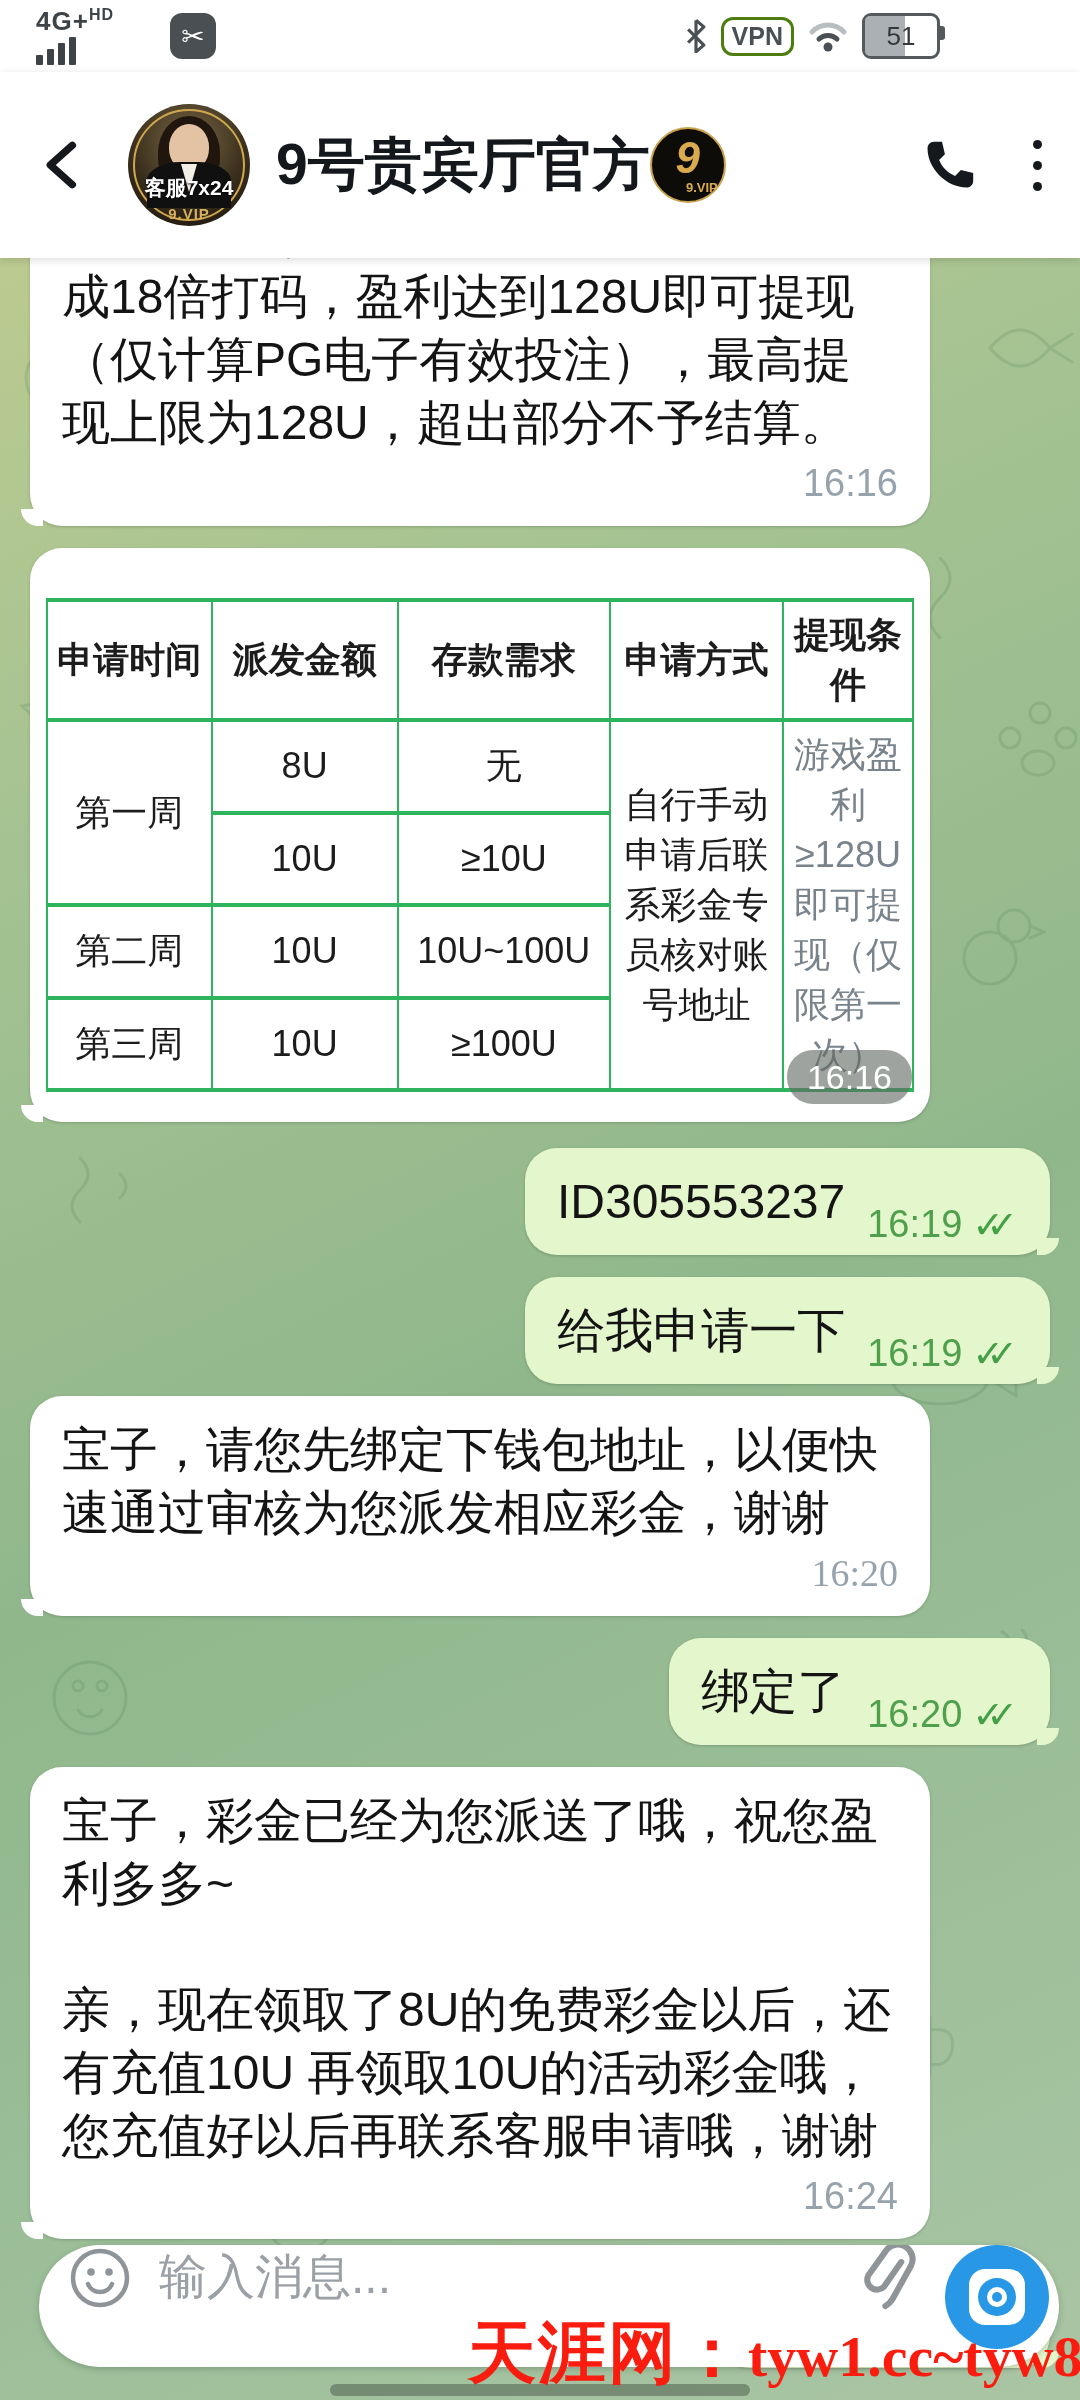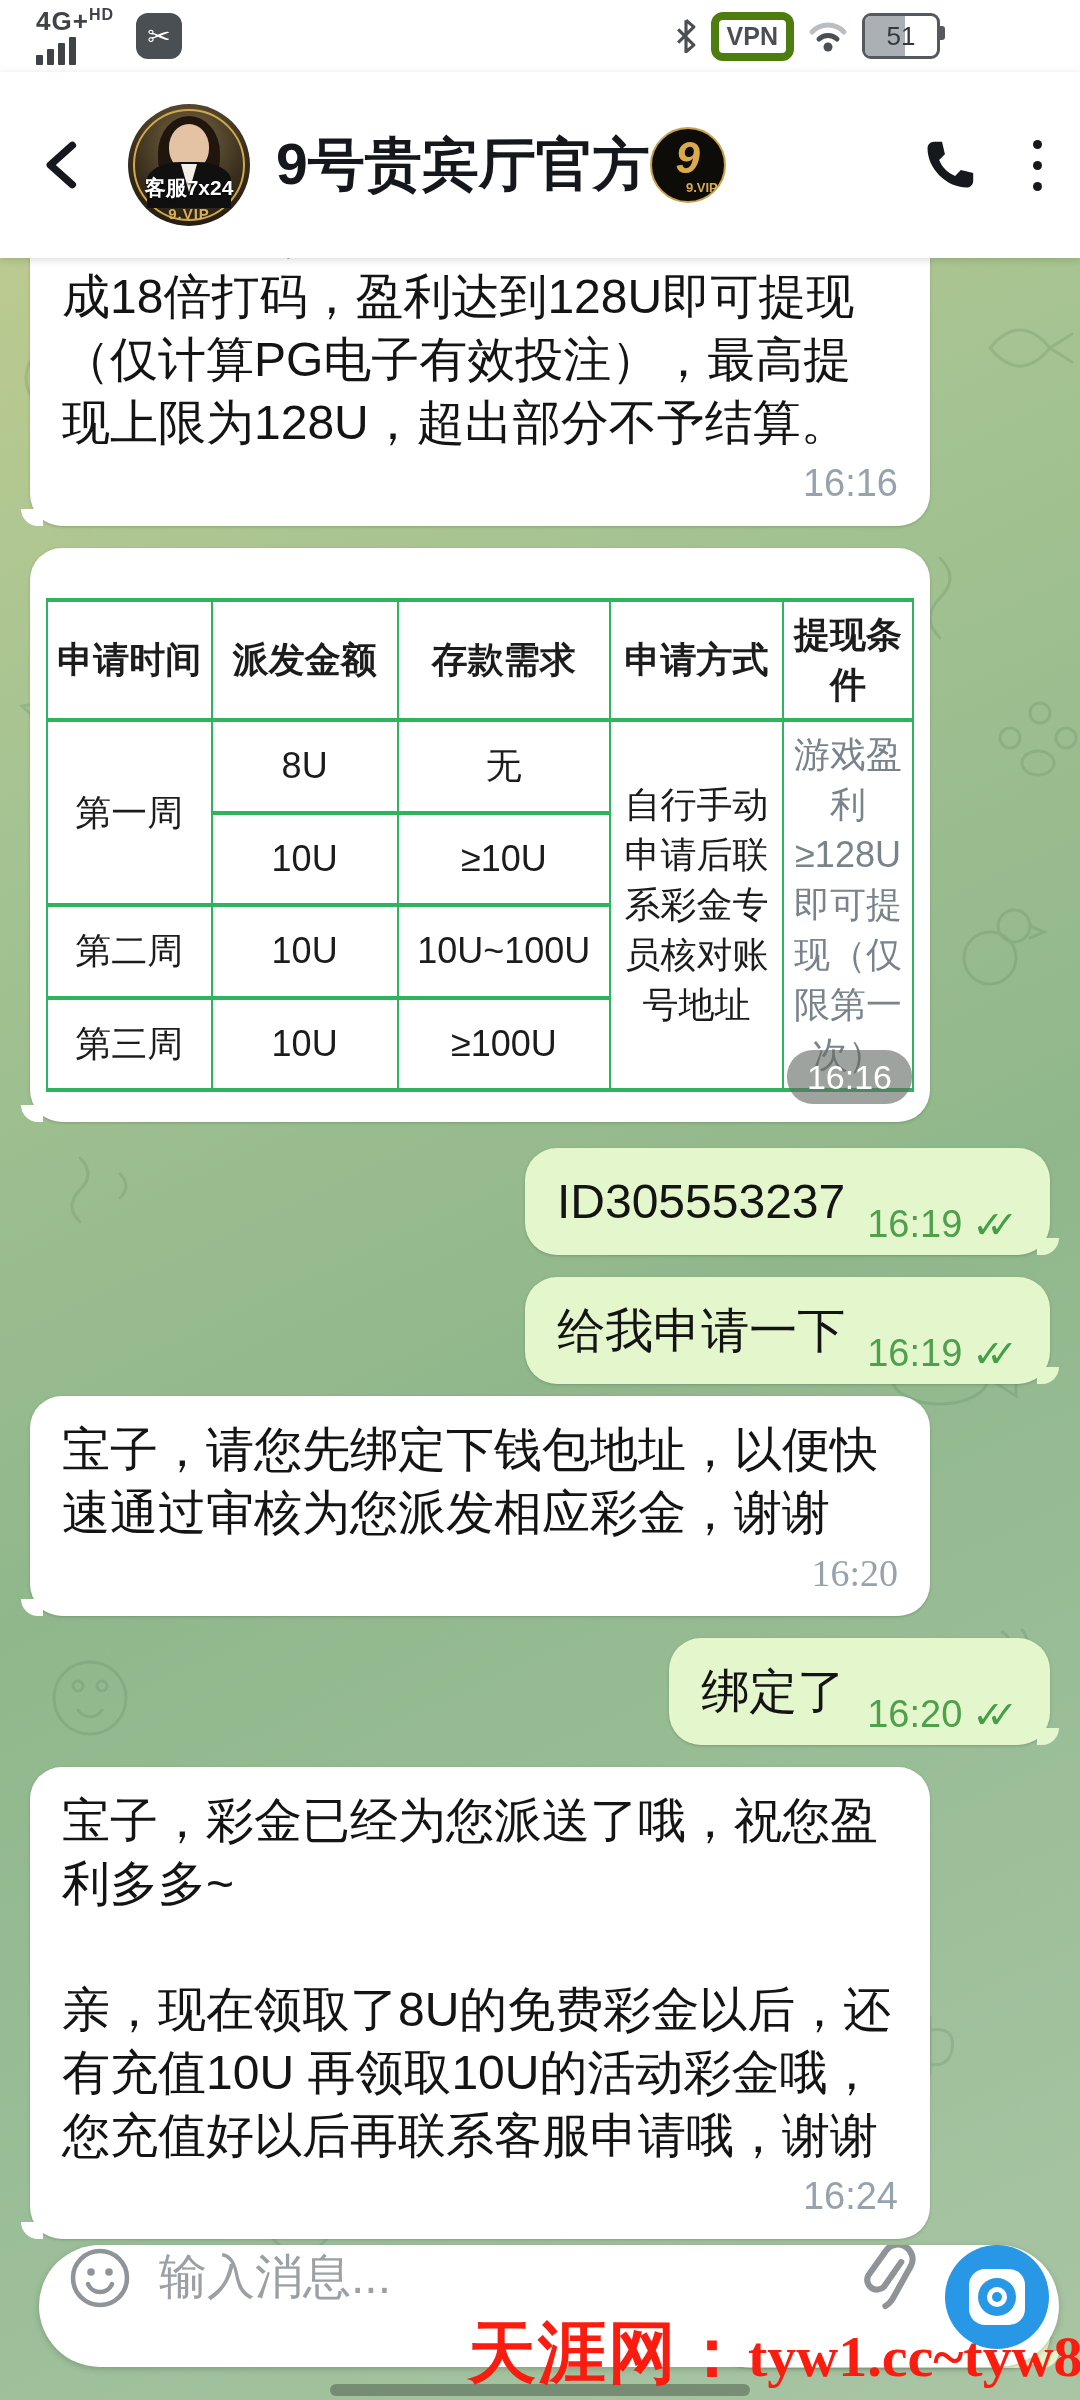--- a/index.html
+++ b/index.html
@@ -4,34 +4,34 @@
 <style>
   html,body{margin:0;padding:0;}
   body{
     width:1080px;height:2400px;position:relative;overflow:hidden;
     font-family:"Liberation Sans","DejaVu Sans",sans-serif;
     background:#ffffff;
   }
   
   .statusbar{
     position:absolute;top:0;left:0;width:976px;height:72px;background:#fff;
-    display:flex;align-items:center;padding:0 36px;box-sizing:border-box;color:#3e4347;
+    display:flex;align-items:center;padding:0 36px;box-sizing:border-box;color:#3e4347;gap:34px;
   }
   .net{display:flex;flex-direction:column;align-items:flex-start;line-height:1;}
   .net .nettxt{font-size:26px;font-weight:bold;letter-spacing:1px;}
   .net .nettxt sup{font-size:16px;font-weight:bold;}
   .bars{display:flex;align-items:flex-end;gap:4px;margin-top:3px;}
   .bars i{display:block;width:7px;background:#3e4347;border-radius:1px;}
   .appicon{
     width:46px;height:46px;background:#4a4f54;border-radius:12px;margin-left:22px;
     display:flex;align-items:center;justify-content:center;color:#fff;font-size:28px;
   }
   .sb-center{position:absolute;left:0;right:0;text-align:center;font-size:44px;color:#34383c;font-weight:500;}
   .sb-right{margin-left:auto;display:flex;align-items:center;gap:12px;z-index:2;}
-  .vpnpill{border:8px solid #4d7c0f;border-radius:12px;font-size:25px;font-weight:bold;color:#4a4f54;padding:2px 8px;}
+  .vpnpill{border:3px solid #4d7c0f;border-radius:12px;font-size:25px;font-weight:bold;color:#4a4f54;padding:2px 8px;}
   .batt{position:relative;width:72px;height:40px;border:3px solid #54595e;border-radius:9px;display:flex;align-items:center;}
   .batt .fill{position:absolute;left:0;top:0;bottom:0;width:55%;background:#aab0b4;border-radius:5px 0 0 5px;}
   .batt .pct{position:relative;width:100%;text-align:center;font-size:26px;color:#34383c;}
   .batt::after{content:"";position:absolute;right:-8px;top:10px;width:5px;height:14px;background:#54595e;border-radius:0 3px 3px 0;}
   
   .chathdr{
     position:absolute;top:72px;left:0;width:1080px;height:186px;background:#fff;z-index:20;
     display:flex;align-items:center;padding:0 30px;box-sizing:border-box;
     box-shadow:0 2px 8px rgba(0,0,0,.14);
   }

